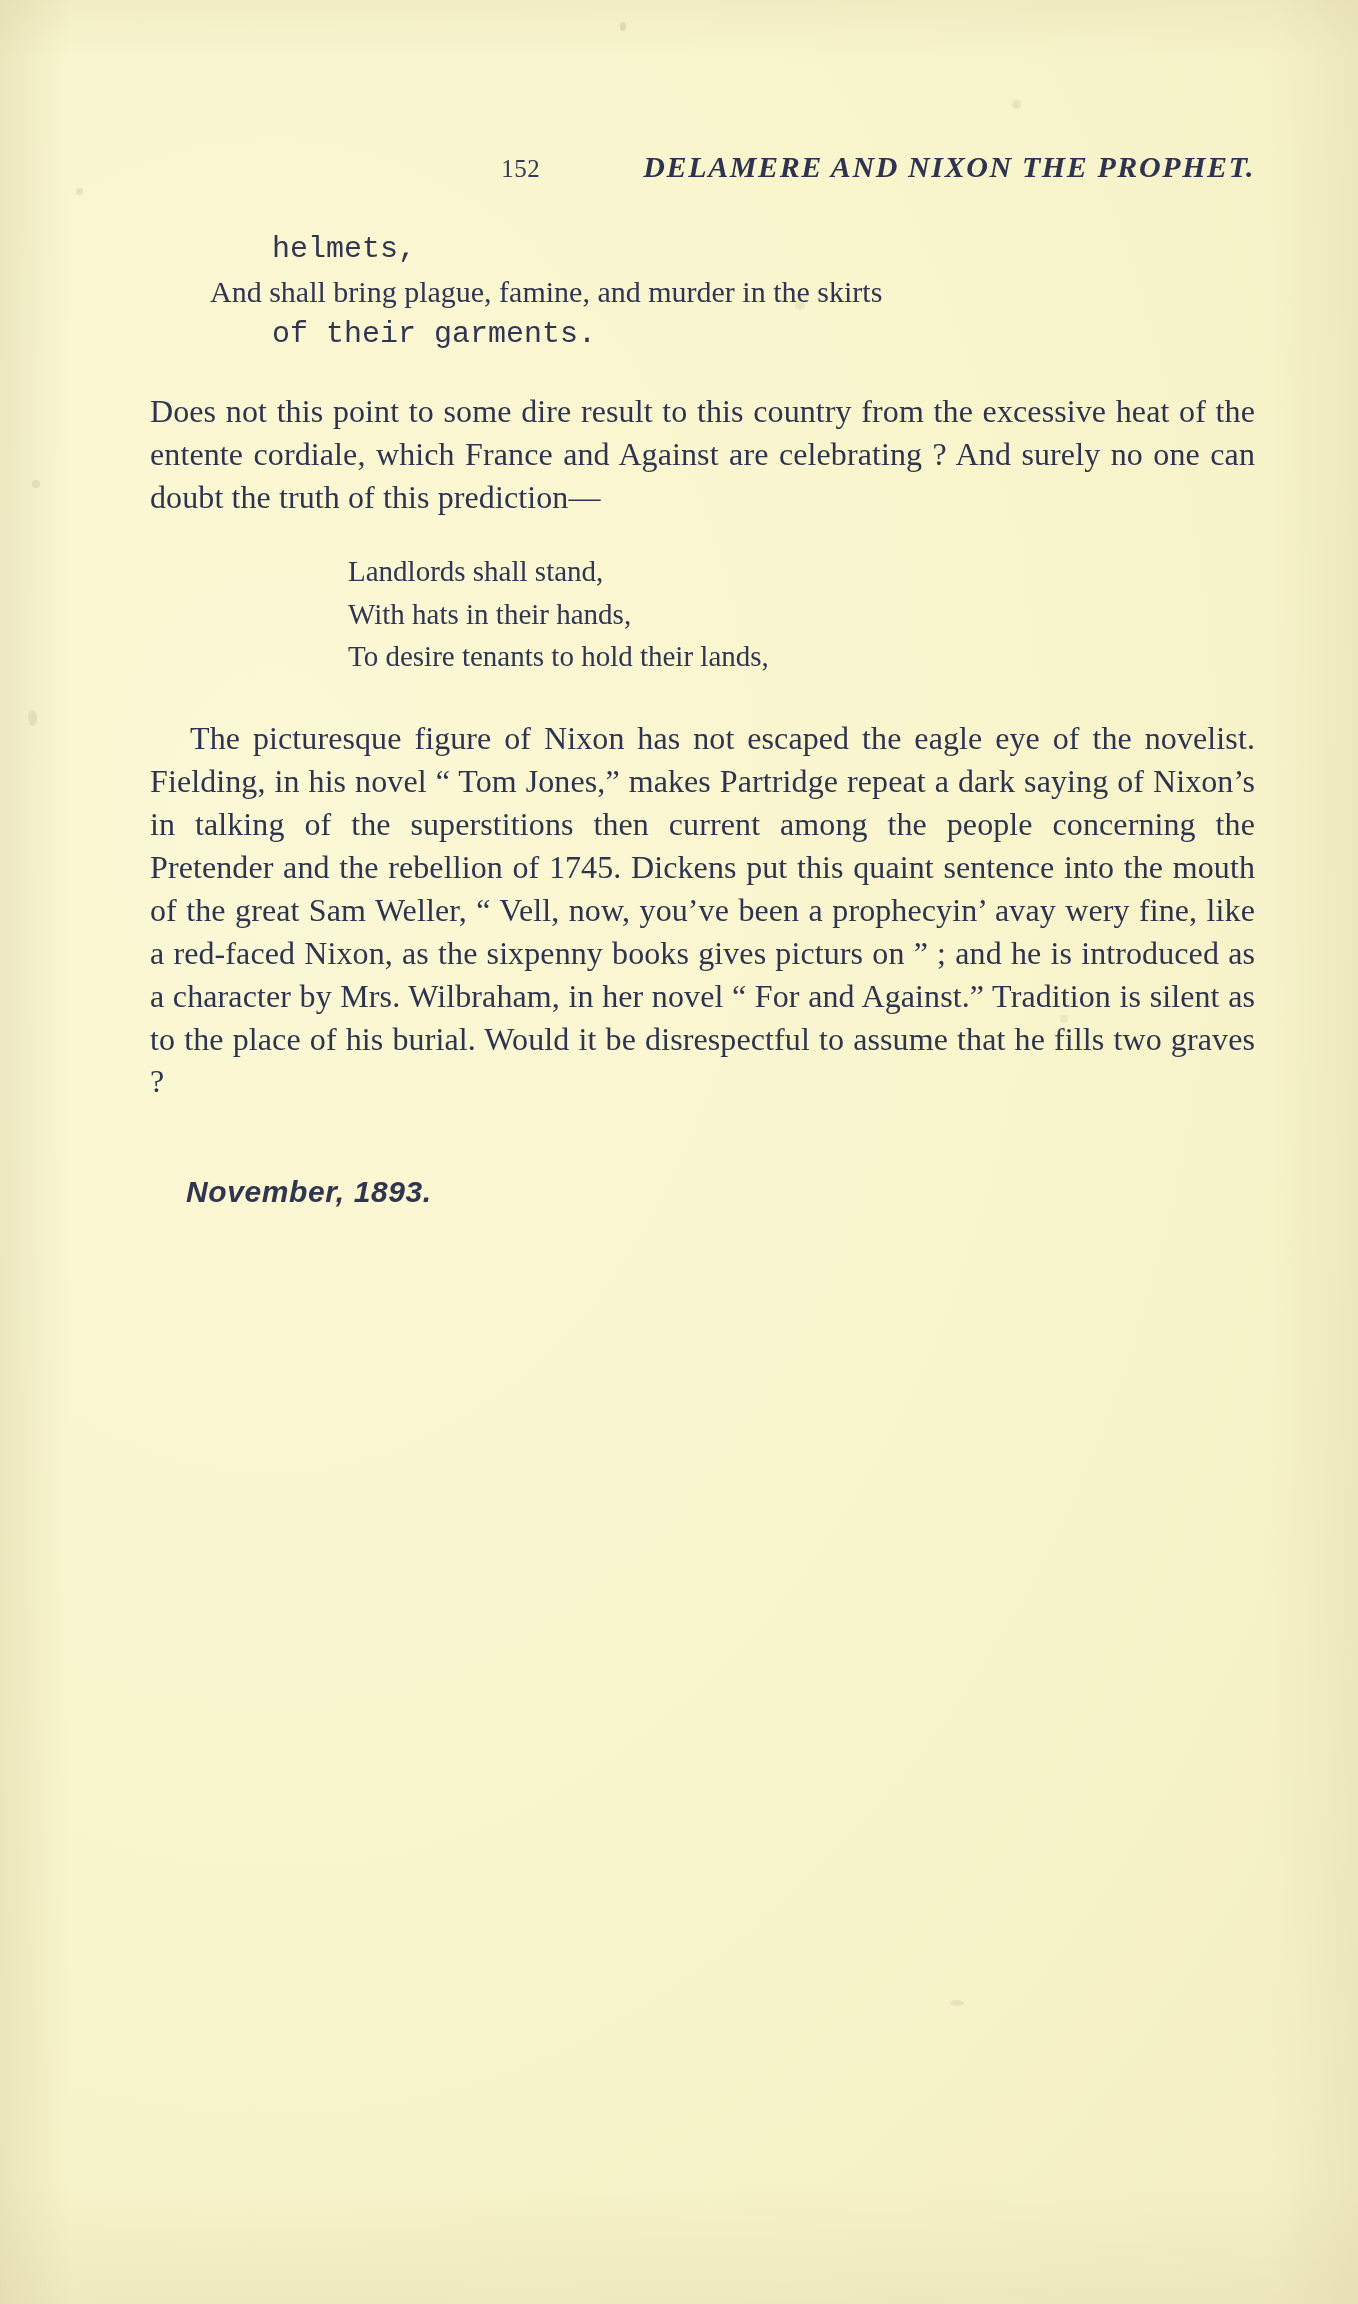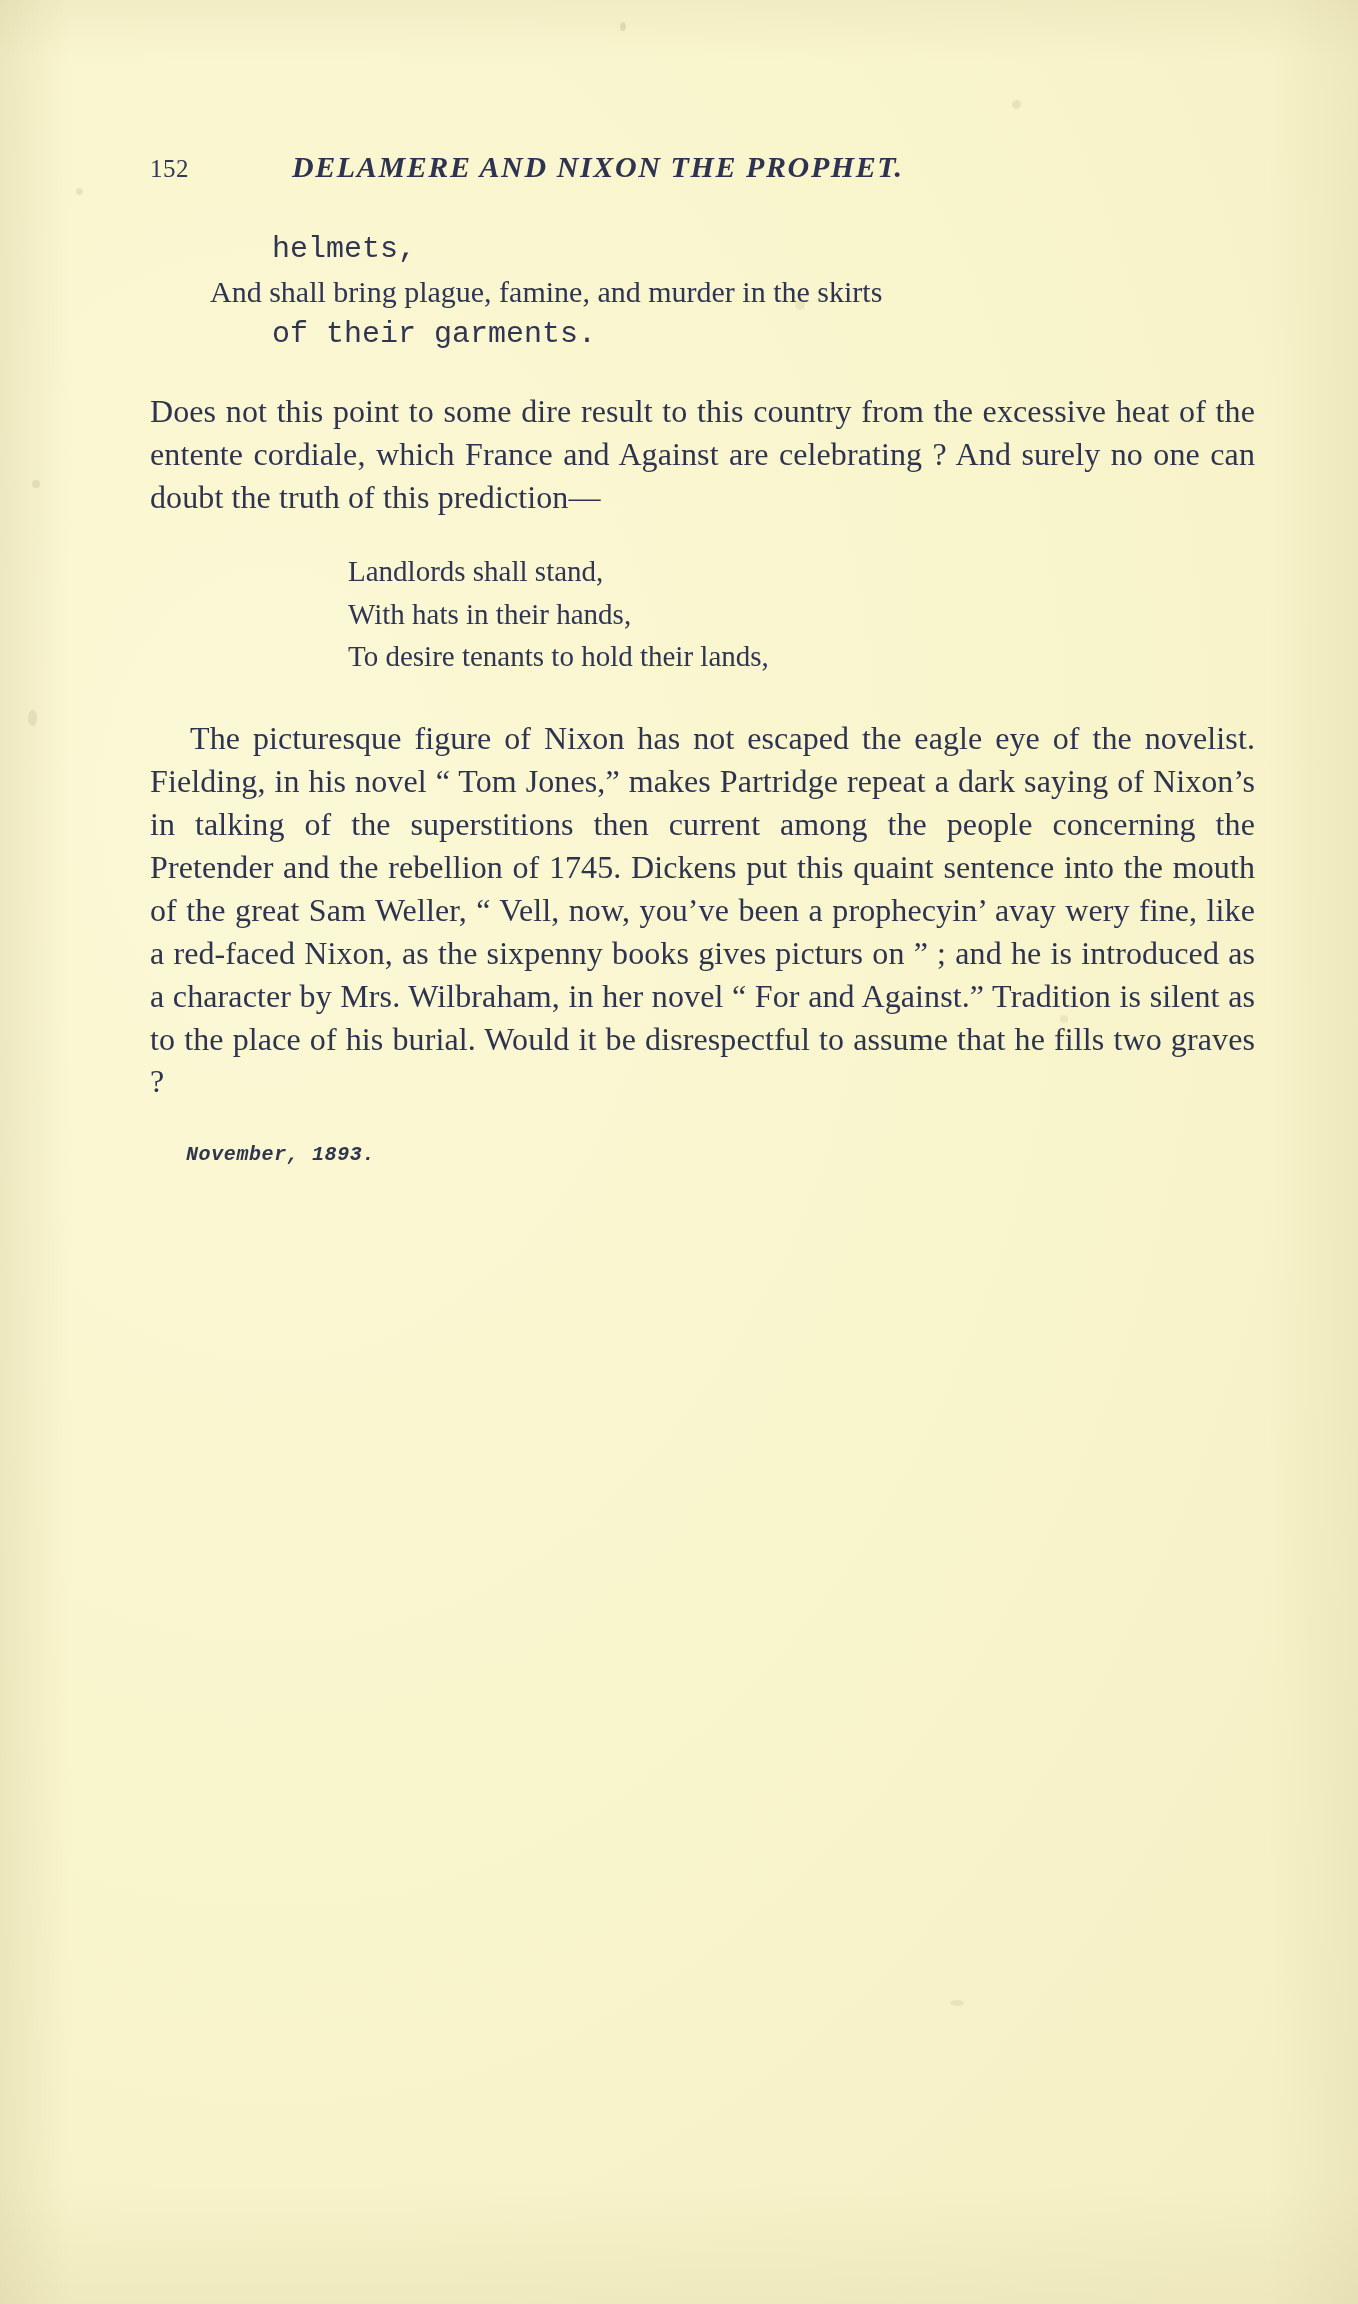--- a/index.html
+++ b/index.html
@@ -50,20 +50,21 @@
     top: 150px;
     width: 1105px;
     color: #2e3550;
   }
 
   
   .running-head {
     display: flex;
     align-items: baseline;
     margin-bottom: 44px;
+    justify-content: flex-end;
   }
   .folio {
     font-family: "Liberation Serif", serif;
     font-size: 25px;
     letter-spacing: 0.5px;
     color: #333a55;
     width: 118px;
     flex: none;
   }
   .head-title {
@@ -112,26 +113,26 @@
     letter-spacing: 0.1px;
   }
   p.body.indent-first {
     text-indent: 40px;
   }
   p.body .ital {
   }
 
   
   .dateline {
-    margin-top: 40px;
+    margin-top: 72px;
     padding-left: 36px;
-    font-family: Liberation Mono, monospace;
+    font-family: Liberation Sans, sans-serif;
     font-style: italic;
     font-weight: bold;
-    font-size: 20px;
+    font-size: 30px;
     letter-spacing: 0.6px;
     color: #303650;
   }
 </style>
 </head>
 <body>
 
 <div class="page">
 
   <div class="speck" style="left:620px;top:22px;width:6px;height:9px;"></div>

